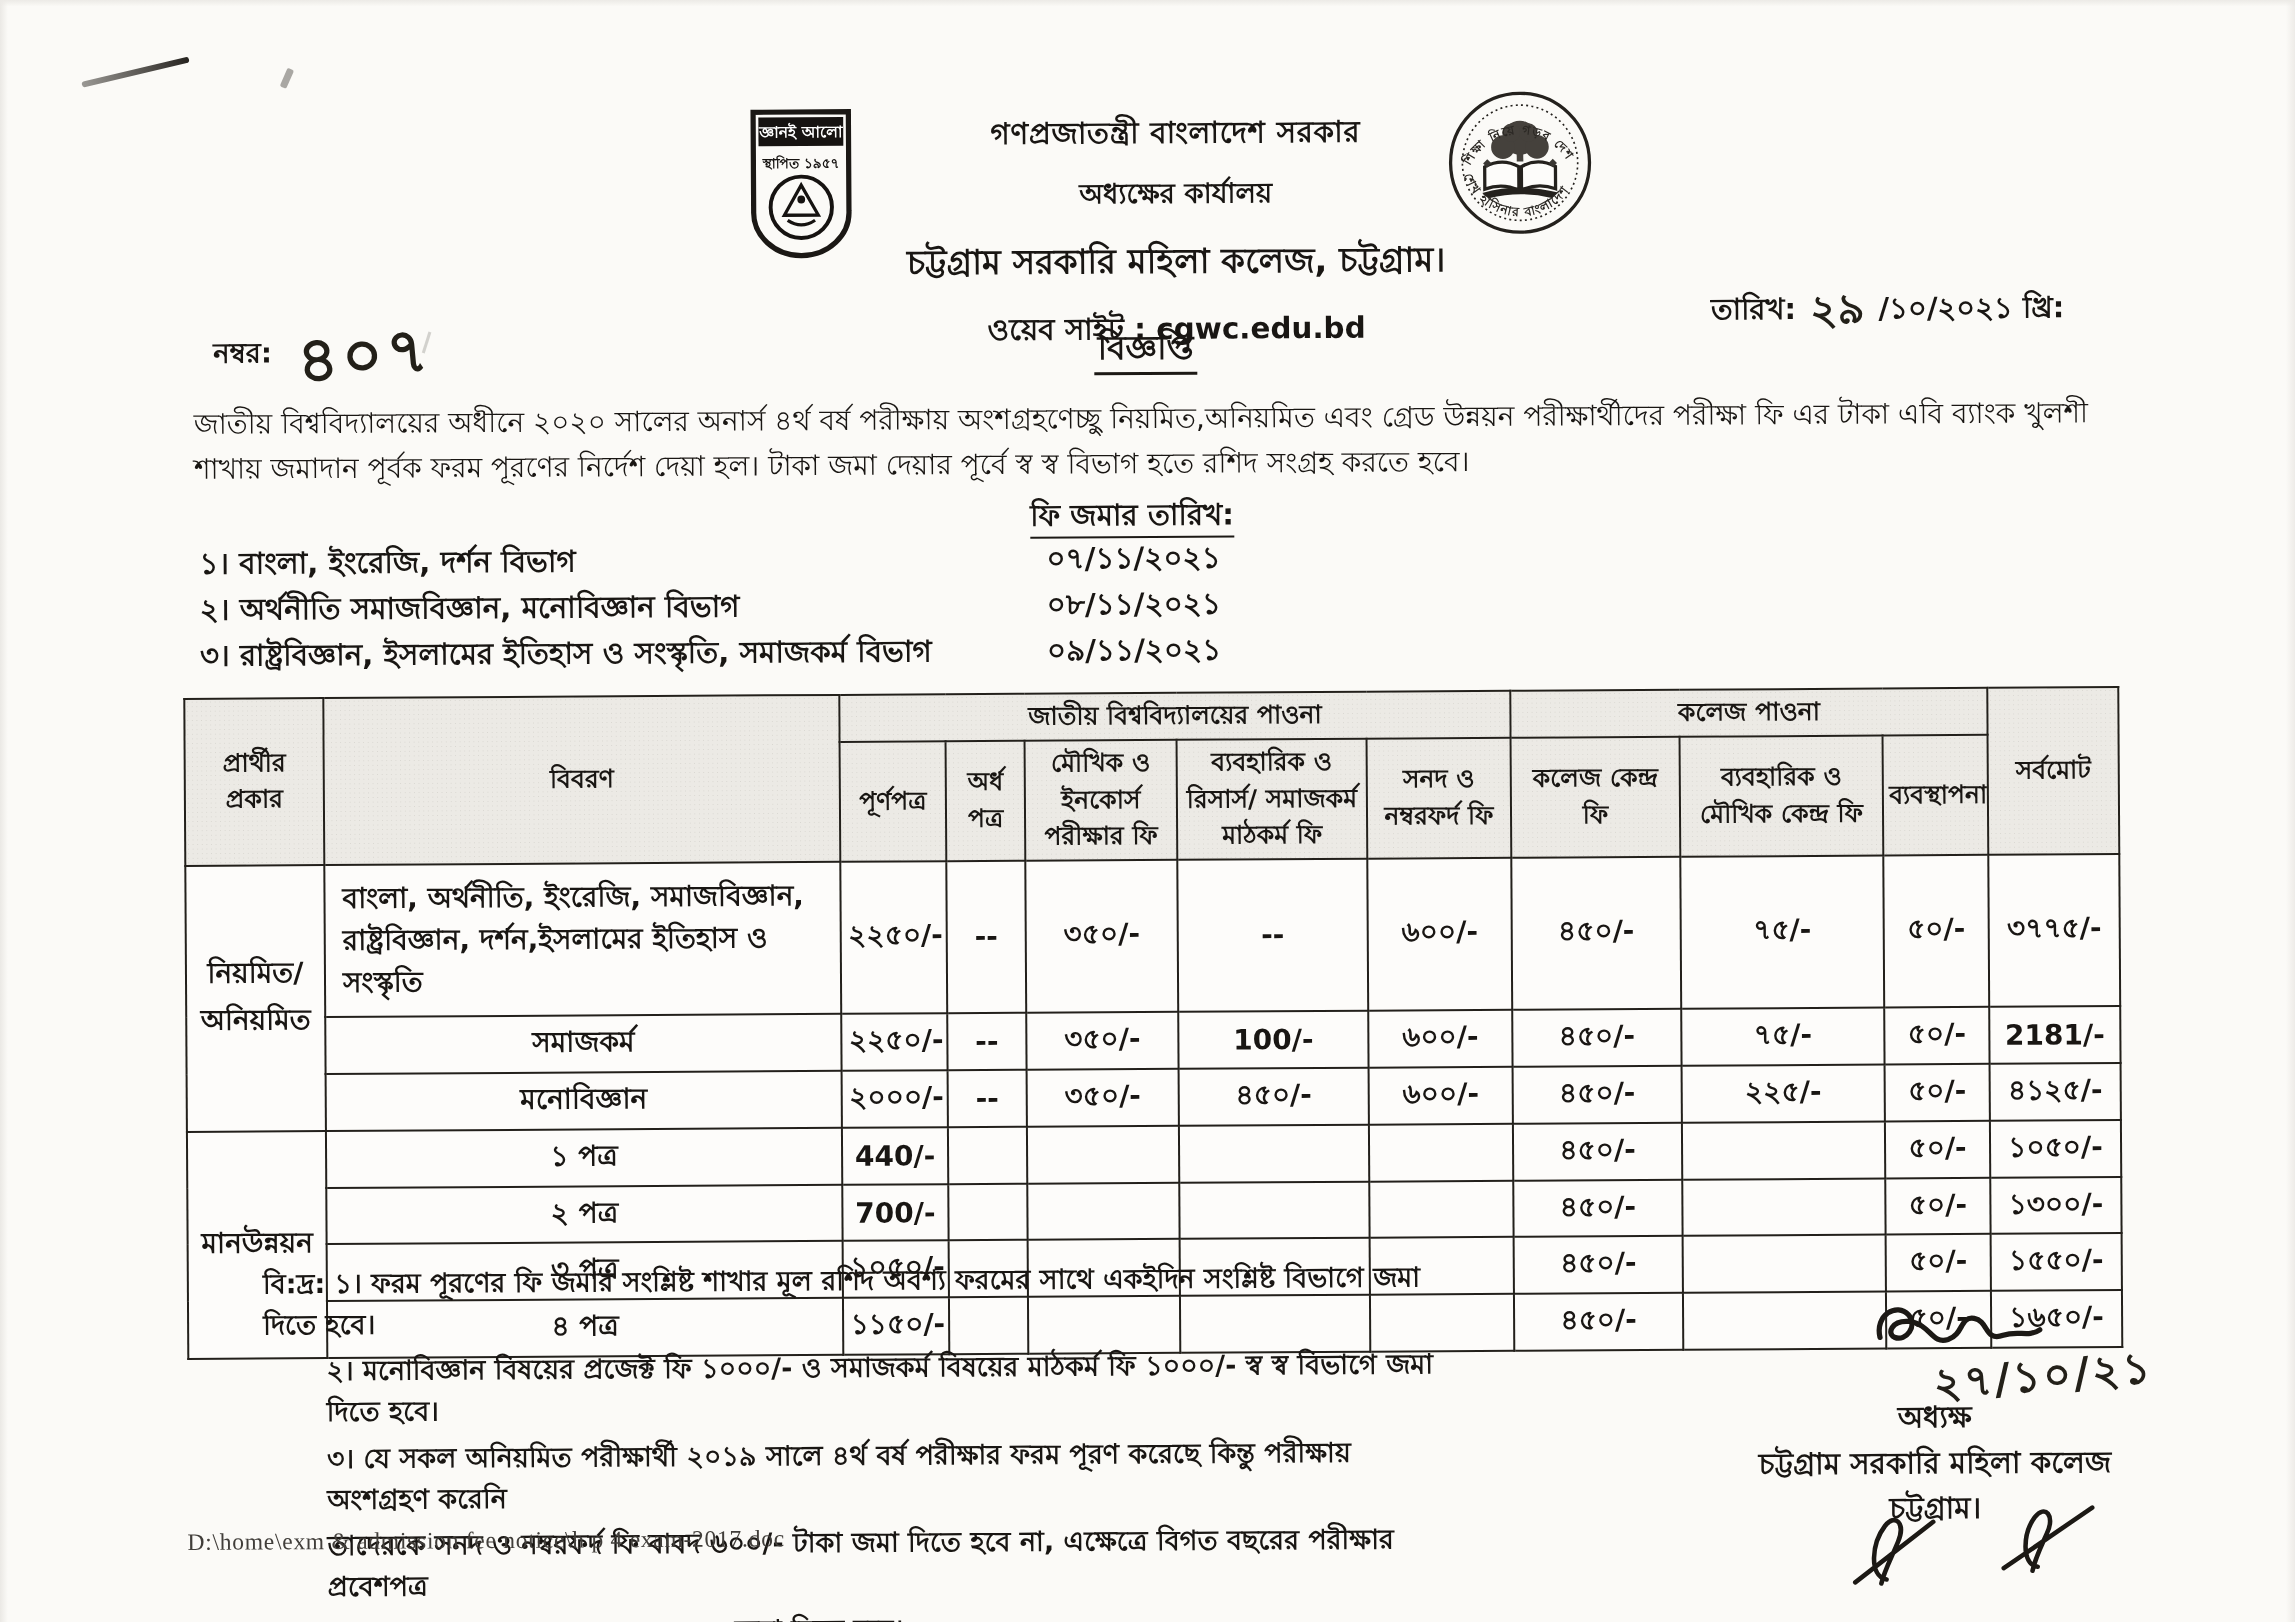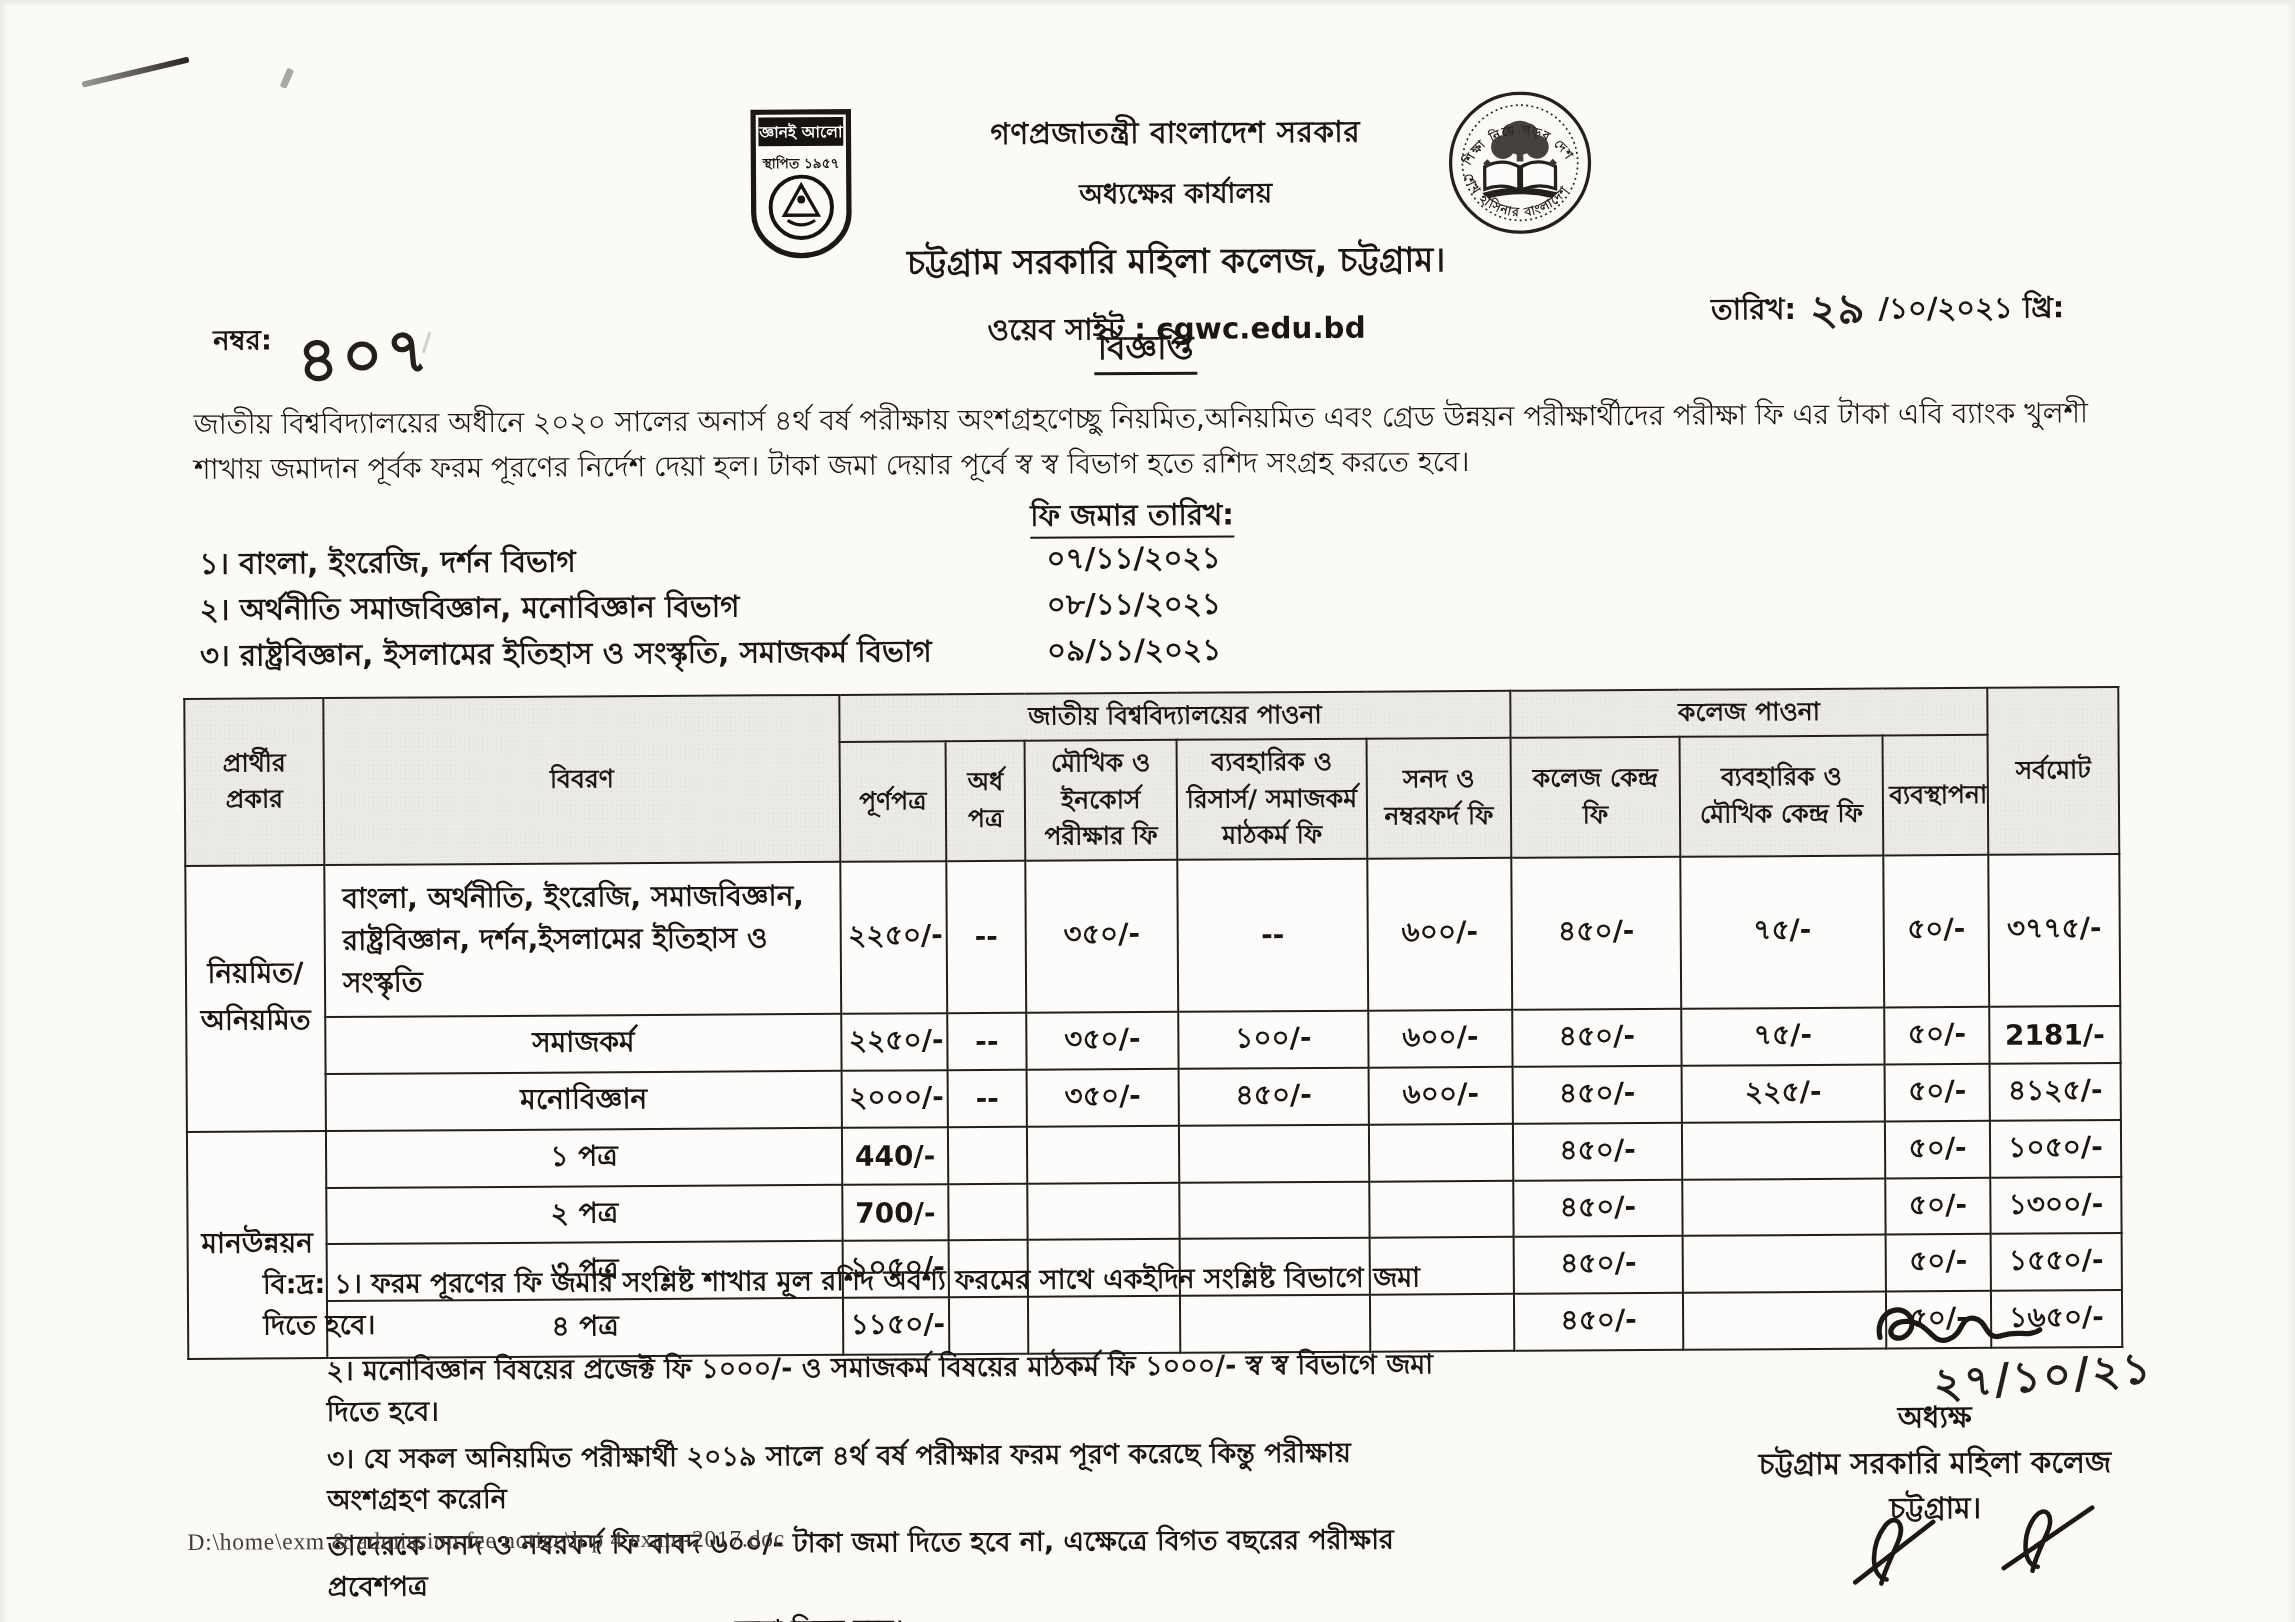--- a/index.html
+++ b/index.html
@@ -22,21 +22,21 @@
   
   .hdr-center{left:753px;top:110px;width:851px;text-align:center;}
   .hdr-line1{font-size:29.4px;font-weight:600;letter-spacing:0.7px;}
   .hdr-line2{font-size:27.5px;font-weight:600;margin-top:14.4px;}
   .hdr-line3{font-size:34px;font-weight:700;margin-top:15.7px;}
   .hdr-line4{font-size:29.4px;font-weight:600;margin-top:14.4px;}
   .logo-left{left:751px;top:106px;width:106px;height:154px;text-align:right;}
   .logo-right{left:1447px;top:89px;width:152px;height:152px;}
 
   .number-row{left:215px;top:302px;width:589px;}
-  .number-label{font-size:27.5px;font-weight:600;display:inline-block;vertical-align:top;margin-top:12px;text-align:right;}
+  .number-label{font-size:27.5px;font-weight:600;display:inline-block;vertical-align:top;margin-top:25px;text-align:right;}
   .hand{font-family:"DejaVu Serif","Liberation Serif",serif;color:#232019;}
   .number-value{display:inline-block;font-size:63px;font-weight:600;transform:rotate(-5deg);margin-left:22px;letter-spacing:3.9px;}
   .date-row{left:1713px;top:281px;font-size:29px;font-weight:600;white-space:nowrap;}
   .date-day{display:inline-block;font-size:42px;font-weight:600;transform:rotate(-3deg);margin:0 3.9px;vertical-align:-5.2px;}
 
   .title{left:0;top:322px;width:2295px;text-align:center;}
   .title span{font-size:33px;font-weight:700;border-bottom:3.3px solid #1c1915;padding:0 3.9px 5.2px;}
 
   .para{left:195px;top:397px;width:1917px;font-size:28px;font-weight:500;line-height:1.6;text-align:left;}
 
@@ -220,21 +220,21 @@
           <td>৪৫০/-</td>
           <td>৭৫/-</td>
           <td>৫০/-</td>
           <td>৩৭৭৫/-</td>
         </tr>
         <tr class="r1">
           <td>সমাজকর্ম</td>
           <td>২২৫০/-</td>
           <td>--</td>
           <td>৩৫০/-</td>
-          <td>১০০/-</td>
+          <td>100/-</td>
           <td>৬০০/-</td>
           <td>৪৫০/-</td>
           <td>৭৫/-</td>
           <td>৫০/-</td>
           <td>2181/-</td>
         </tr>
         <tr class="r2">
           <td>মনোবিজ্ঞান</td>
           <td>২০০০/-</td>
           <td>--</td>

